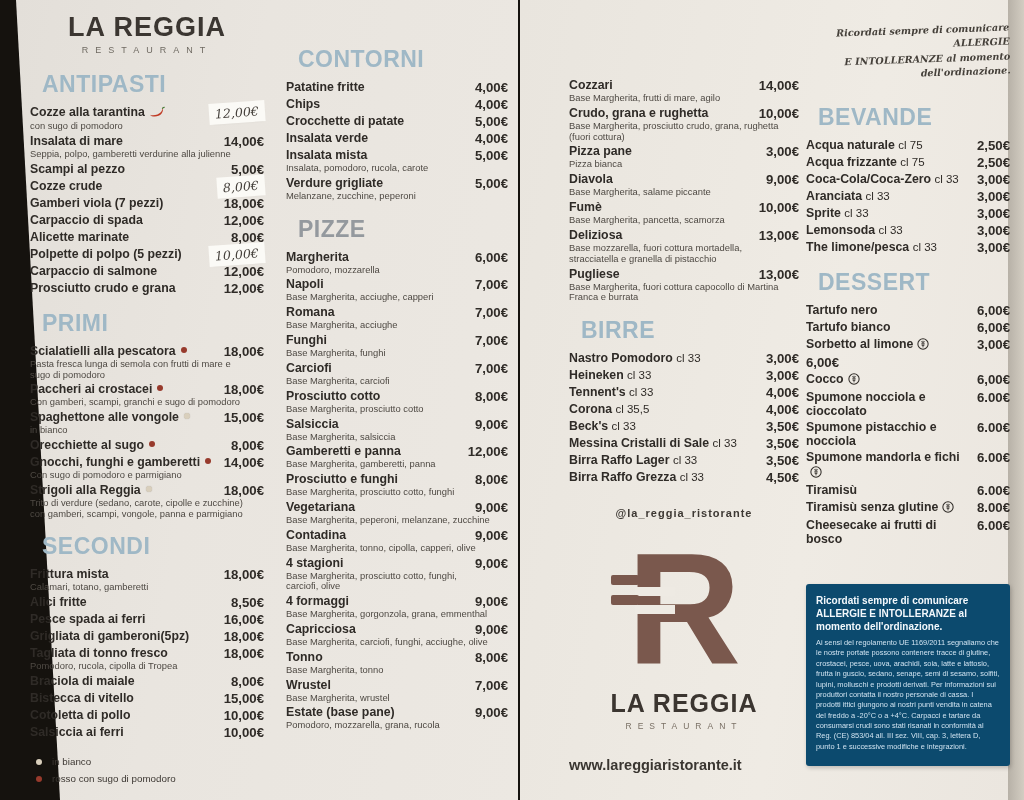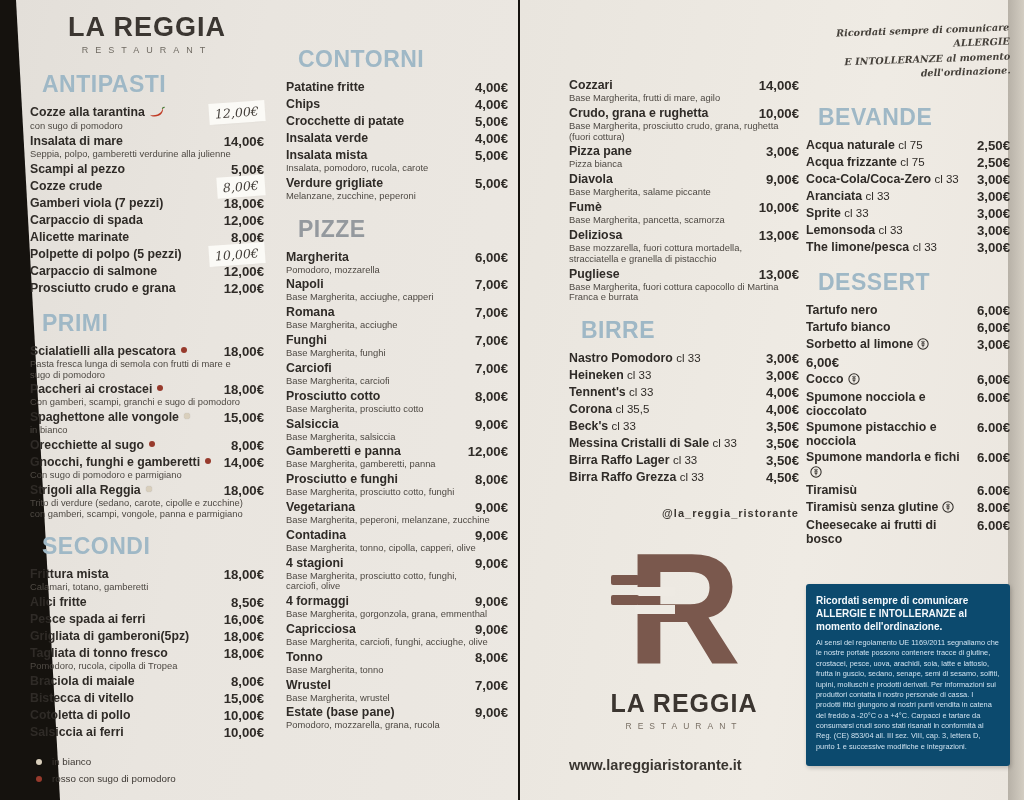--- a/index.html
+++ b/index.html
@@ -63,21 +63,21 @@
     font-family:"DejaVu Serif",serif;font-style:italic;font-size:9.6px;font-weight:bold;
     color:#45403a;text-align:right;transform:rotate(-2deg);line-height:1.5;margin-bottom:22px;
   }
   .info-box{
     margin-top:38px;background:#0c4a6e;border-radius:3px;padding:10px 10px 14px 10px;
     box-shadow:1px 2px 4px rgba(0,0,0,.2);
   }
   .info-box .t{color:#f3f8fc;font-weight:bold;font-size:10px;line-height:1.3;margin-bottom:5px;}
   .info-box .b{color:#cfe2f0;font-size:7.4px;line-height:1.4;}
 
-  .handle{text-align:right;font-size:11px;font-weight:bold;letter-spacing:1px;color:#3d3833;margin:22px 0 4px 0;}
+  .handle{text-align:center;font-size:11px;font-weight:bold;letter-spacing:1px;color:#3d3833;margin:22px 0 4px 0;}
   .logo-wrap{text-align:center;margin-top:10px;position:relative;}
   .logo-r{position:relative;display:inline-block;height:158px;}
   .r-letter{font-size:158px;line-height:158px;font-weight:bold;color:#7a584d;font-family:"Liberation Sans",sans-serif;}
   .r-slot{position:absolute;background:#eeeae3;left:8px;width:40px;height:9px;}
   .r-slot.s1{top:58px;}
   .r-slot.s2{top:76px;}
   .r-tine{position:absolute;background:#7a584d;left:-16px;width:28px;height:10px;border-radius:2px;}
   .r-tine.t1{top:46px;}
   .r-tine.t2{top:66px;}
   .logo-brand{font-size:25px;font-weight:bold;letter-spacing:1px;color:#3b3530;margin-top:2px;}

